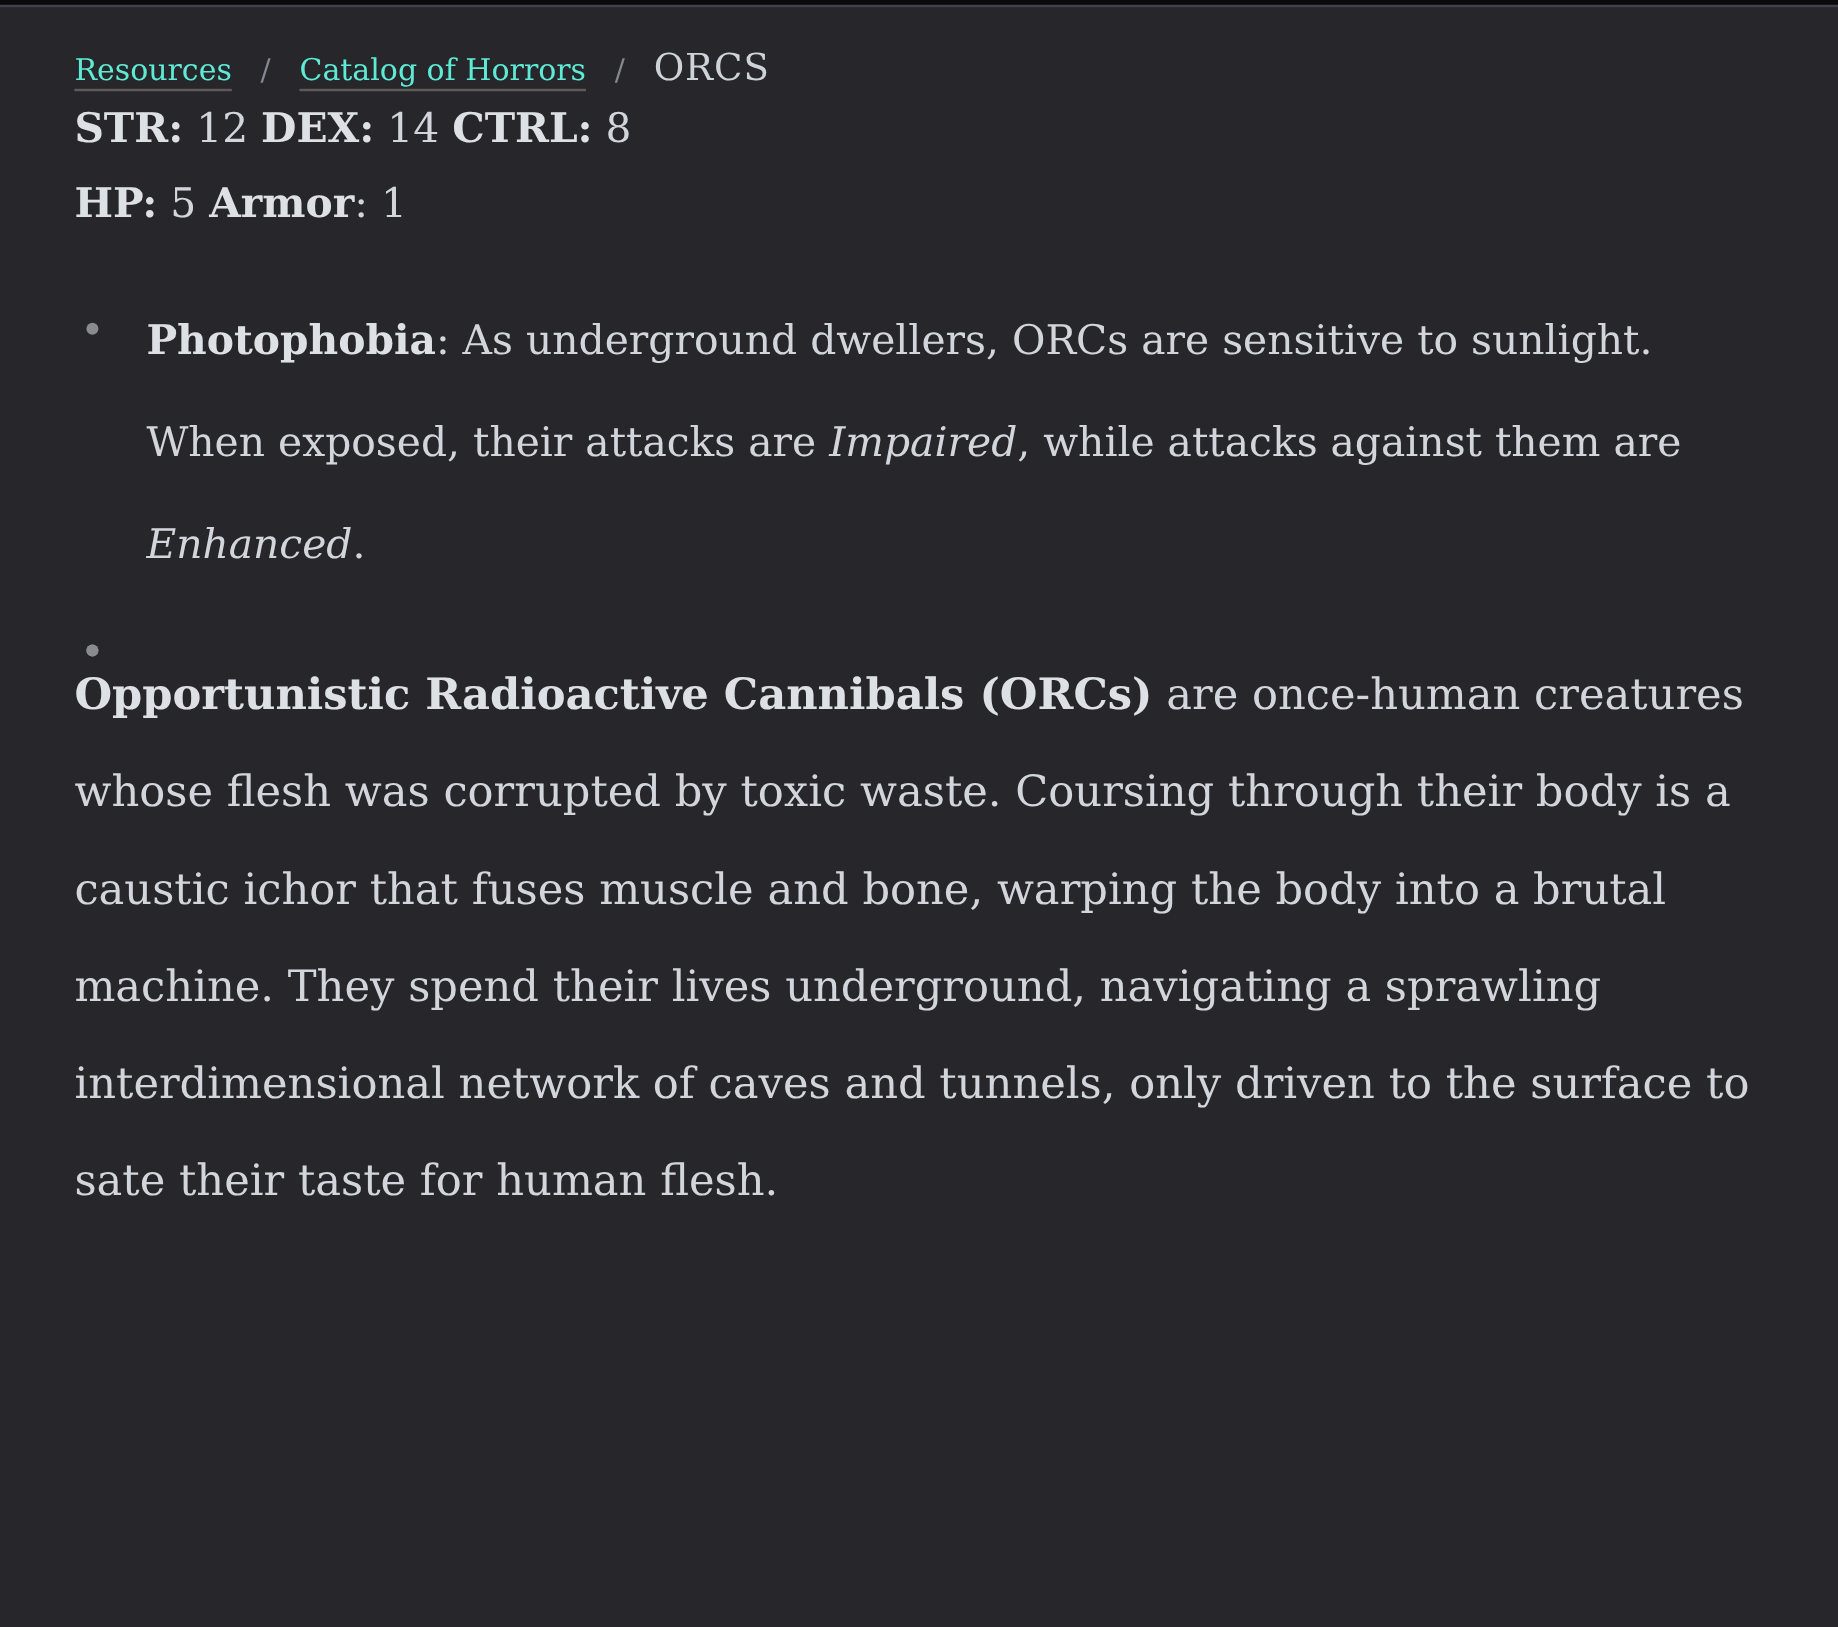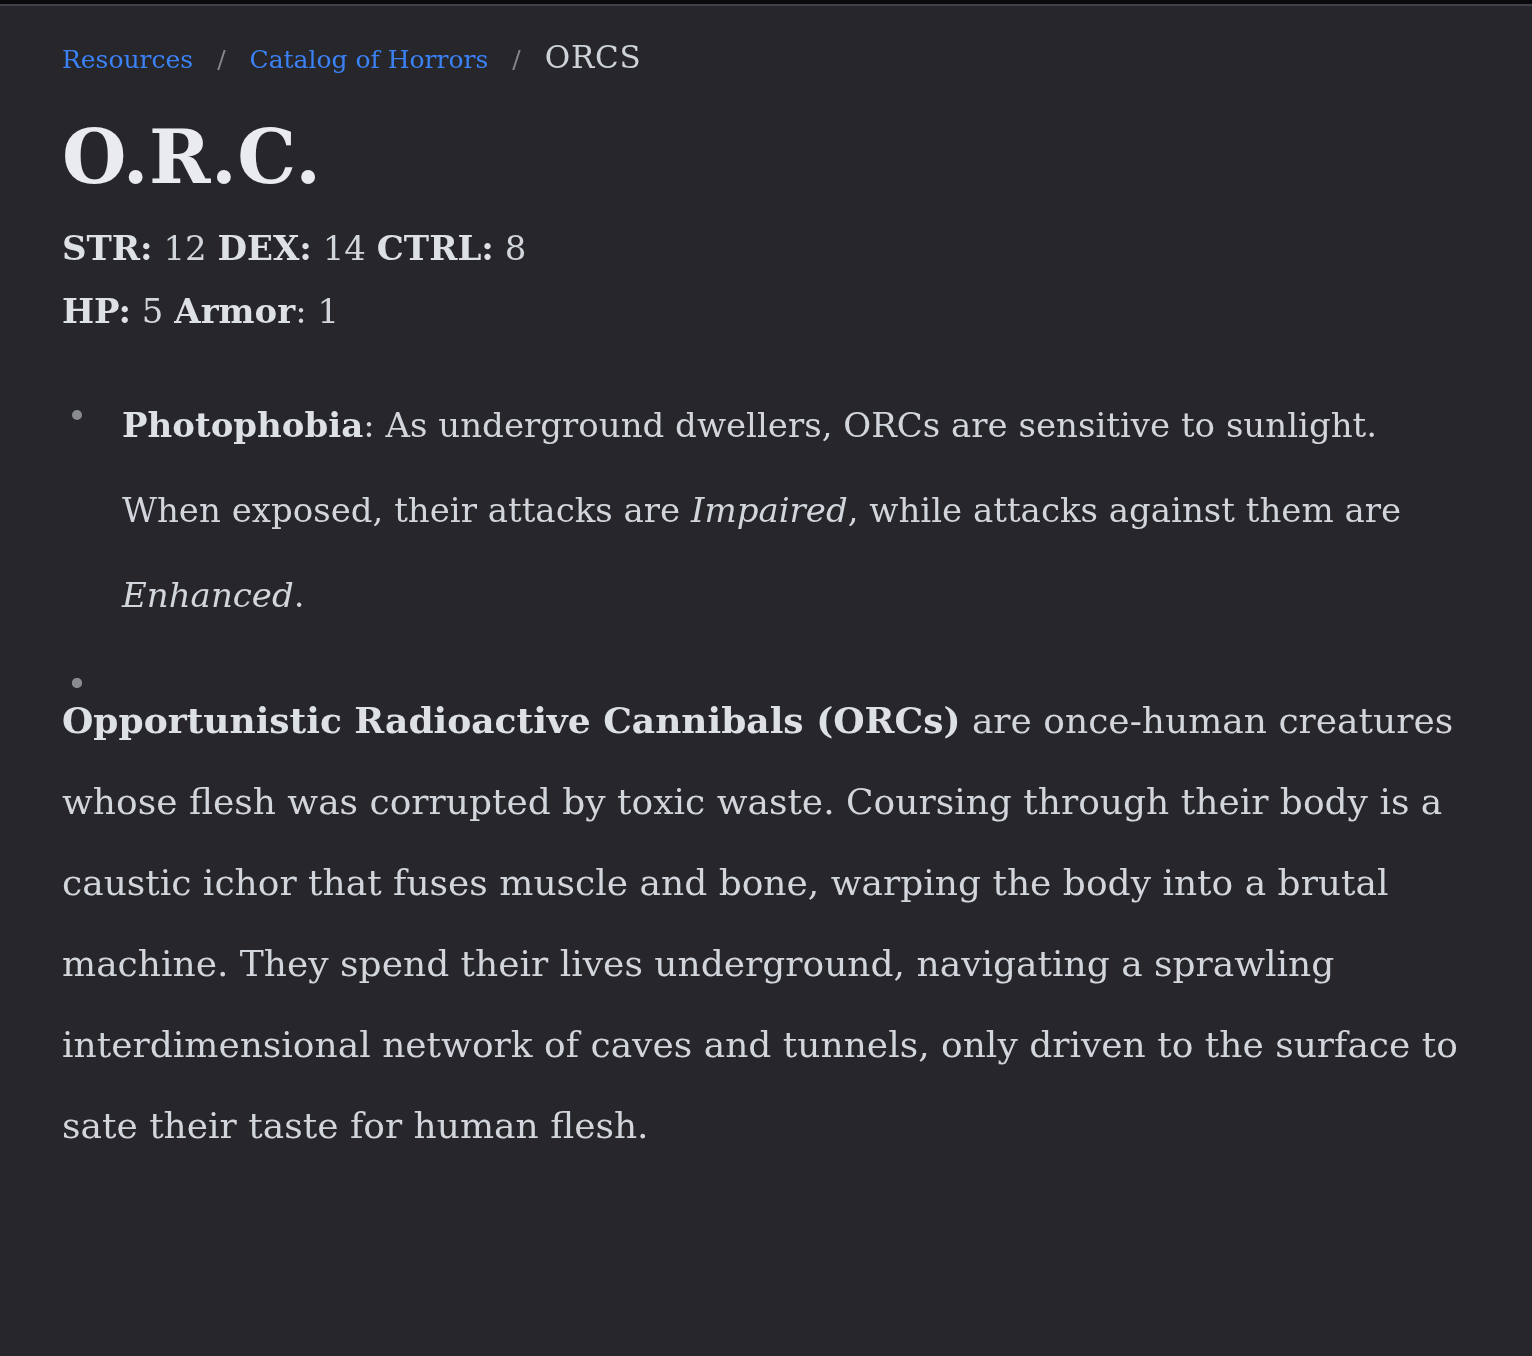--- a/index.html
+++ b/index.html
@@ -24,21 +24,22 @@
   }
 
   
   nav.crumbs {
     font-size: 25px;
     line-height: 34px;
     color: #8b8e94;
     white-space: nowrap;
   }
   nav.crumbs a {
-    color: #3b82f6;
+    color: #5eead4;
+    text-decoration: underline;
     text-decoration-color: #5f5c58;
     text-decoration-thickness: 2px;
     text-underline-offset: 7px;
     cursor: pointer;
   }
   nav.crumbs .sep {
     display: inline-block;
     margin: 0 16px;
     color: #85888e;
   }
@@ -105,21 +106,20 @@
 <main class="page">
 
   <nav class="crumbs">
     <a>Resources</a>
     <span class="sep">/</span>
     <a>Catalog of Horrors</a>
     <span class="sep">/</span>
     <span class="current">ORCS</span>
   </nav>
 
-  <h1 class="title">O.R.C.</h1>
 
   <div class="stats">
     <p><span class="b">STR:</span><span> 12 </span><span class="b">DEX:</span><span> 14 </span><span class="b">CTRL:</span><span> 8</span></p>
     <p><span class="b">HP:</span><span> 5 </span><span class="b">Armor</span><span>: 1</span></p>
   </div>
 
   <ul class="traits">
     <li>
       <span class="dot"></span>
       <span><span class="b">Photophobia</span><span>: As underground dwellers, ORCs are sensitive to sunlight. When exposed, their attacks are </span><span class="i">Impaired</span><span>, while attacks against them are </span><span class="i">Enhanced</span><span>.</span></span>

